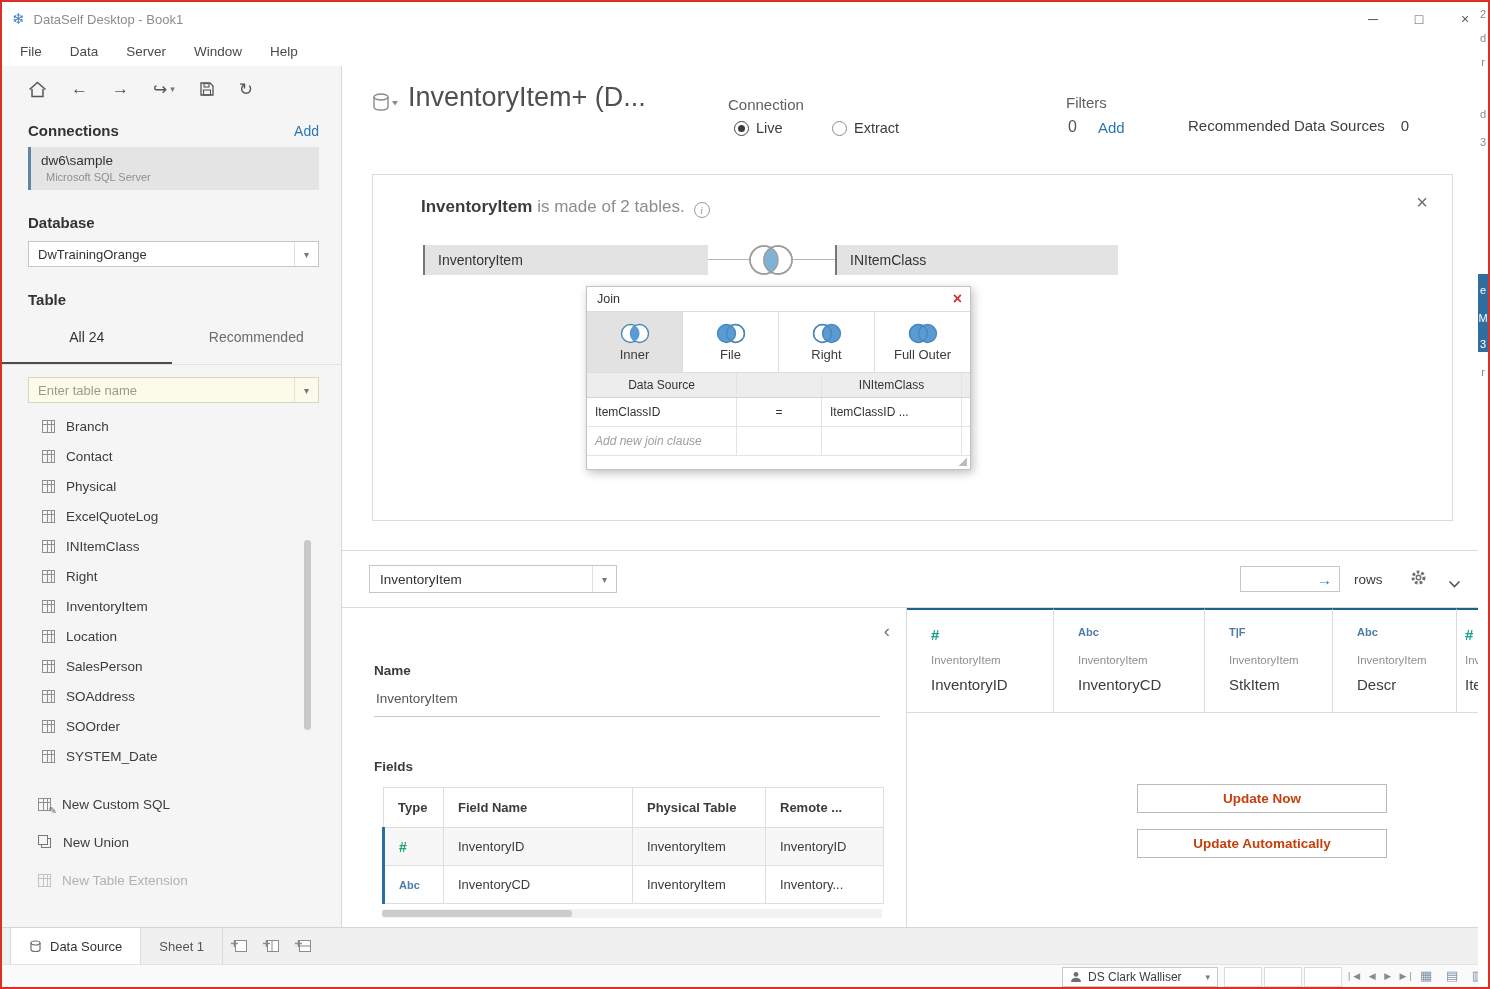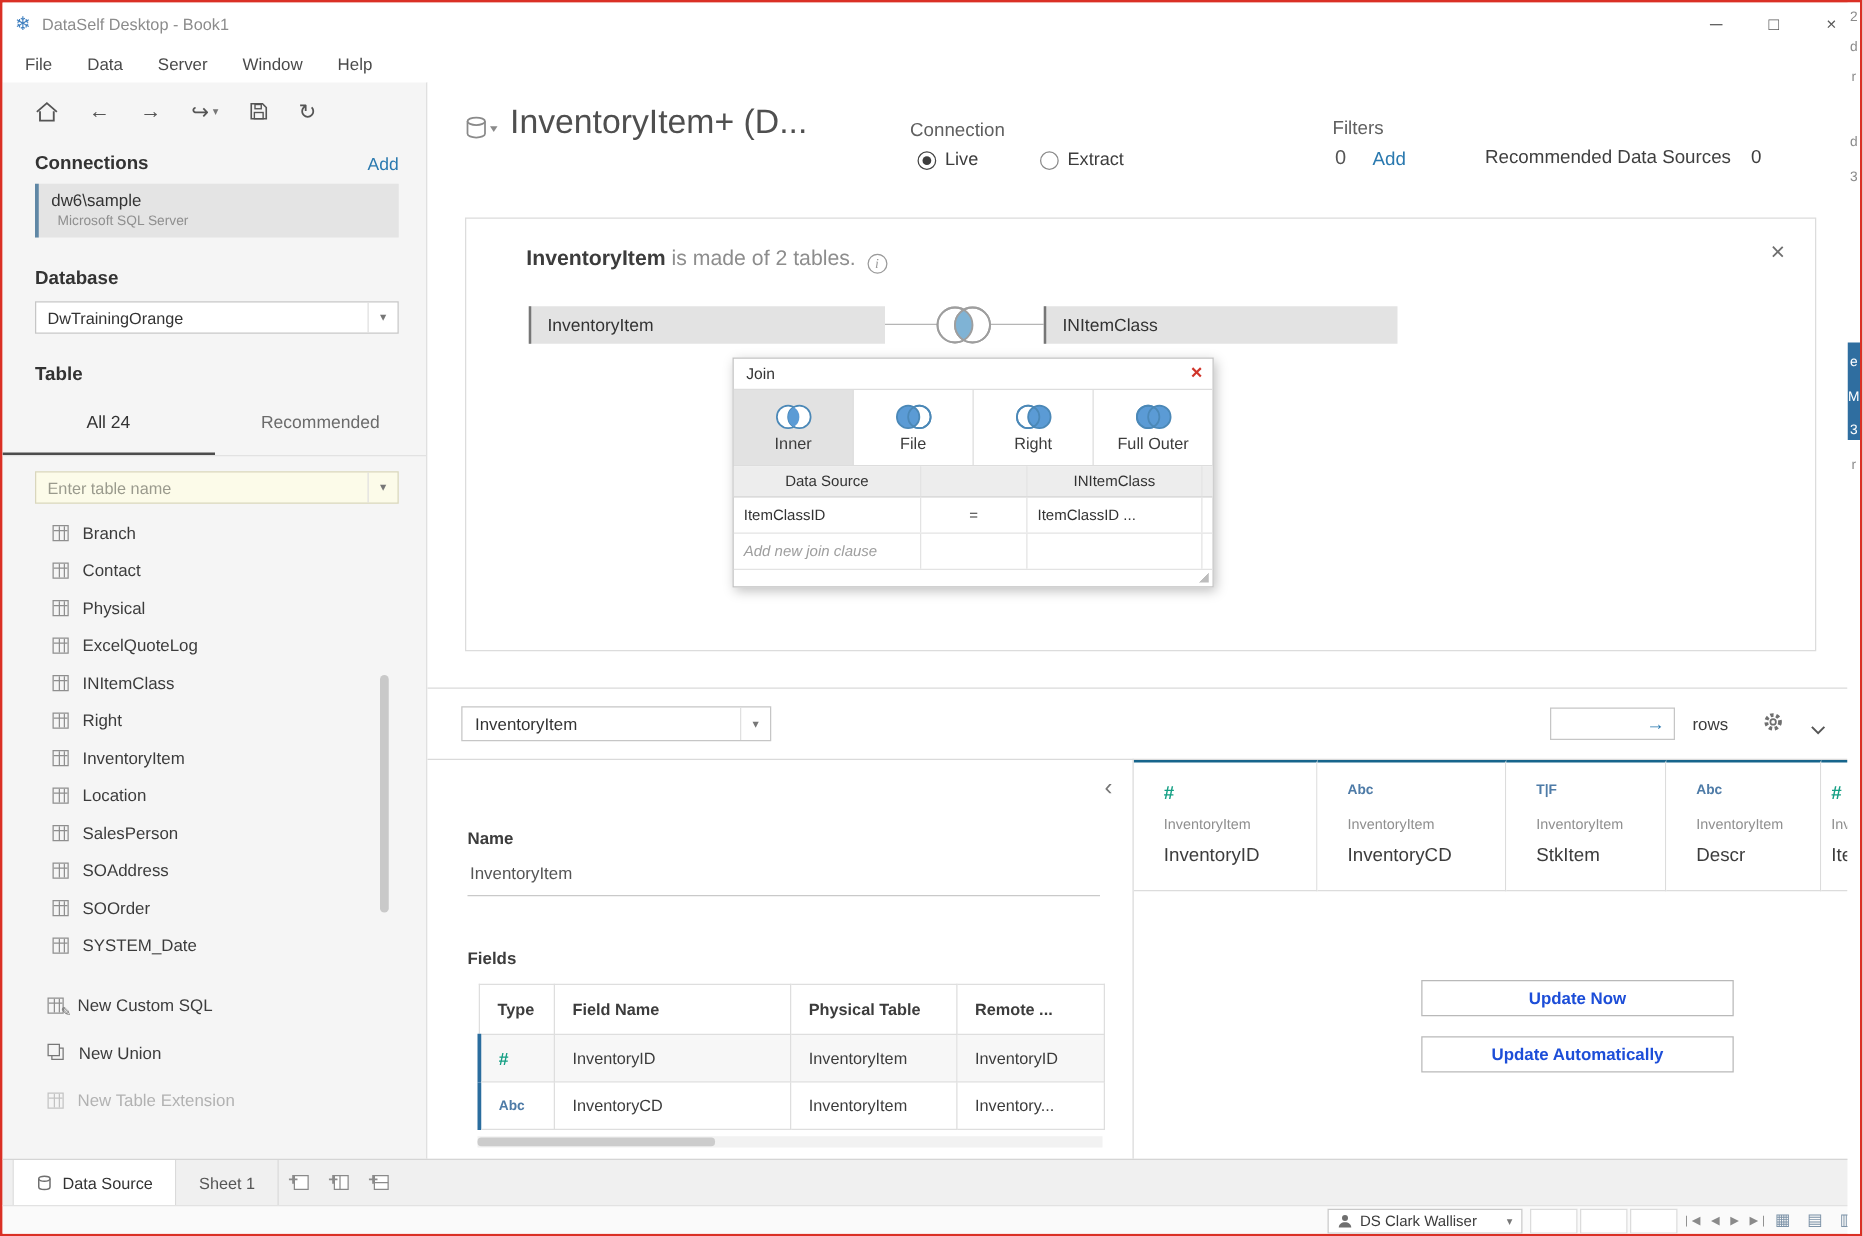--- a/index.html
+++ b/index.html
@@ -108,21 +108,21 @@
   .hscroll{position:absolute;left:40px;top:301px;width:500px;height:9px;background:#f2f2f2}
   .hscroll .thumb{position:absolute;left:0;top:1px;width:190px;height:7px;background:#cccccc;border-radius:3px}
 
   .grid{position:absolute;left:565px;top:541px;width:571px;height:320px;border-top:1px solid #dadada;overflow:hidden}
   .gcol{position:absolute;top:0;height:105px;border-top:2px solid #17658c;border-right:1px solid #dcdcdc;border-bottom:1px solid #dcdcdc;background:#fff}
   .gtype{position:absolute;left:24px;top:16px}
   .gtable{position:absolute;left:24px;top:44px;font-size:11.5px;color:#8f8f8f;white-space:nowrap}
   .gfield{position:absolute;left:24px;top:66px;font-size:15px;color:#3c3c3c;white-space:nowrap}
   .gt-num{color:#16a085;font-size:15px;font-weight:700}
   .gt-str{color:#4e7ba7;font-size:11px;font-weight:700}
-  .btn{position:absolute;left:230px;width:250px;height:29px;border:1px solid #b9b9b9;background:#fff;font-size:13.5px;font-weight:700;color:#1d4ed8;display:flex;align-items:center;justify-content:center}
+  .btn{position:absolute;left:230px;width:250px;height:29px;border:1px solid #b9b9b9;background:#fff;font-size:13.5px;font-weight:700;color:#c2410c;display:flex;align-items:center;justify-content:center}
 
   
   .tabbar{position:absolute;left:0;top:925px;width:100%;height:37px;background:#f0f0f0;border-top:1px solid #d5d5d5;display:flex;align-items:stretch}
   .ftab{display:flex;align-items:center;gap:8px;padding:0 18px;font-size:13px;color:#555;border-right:1px solid #dadada}
   .ftab.active{background:#fff;color:#333;margin-left:8px;border-left:1px solid #dadada}
   .sheet-new{width:32px;display:flex;align-items:center;justify-content:center}
   .statusbar{position:absolute;left:0;top:962px;width:100%;height:23px;background:#fafafa;border-top:1px solid #e2e2e2}
   .user-cell{position:absolute;left:1060px;top:2px;width:156px;height:20px;border:1px solid #c9c9c9;background:#fff;display:flex;align-items:center;gap:6px;padding:0 7px;font-size:12px;color:#3c3c3c}
   .user-cell .sel{margin-left:auto;color:#777;font-size:9px}
   .sb-cell{position:absolute;top:2px;height:20px;width:38px;border:1px solid #dcdcdc;background:#fff}

